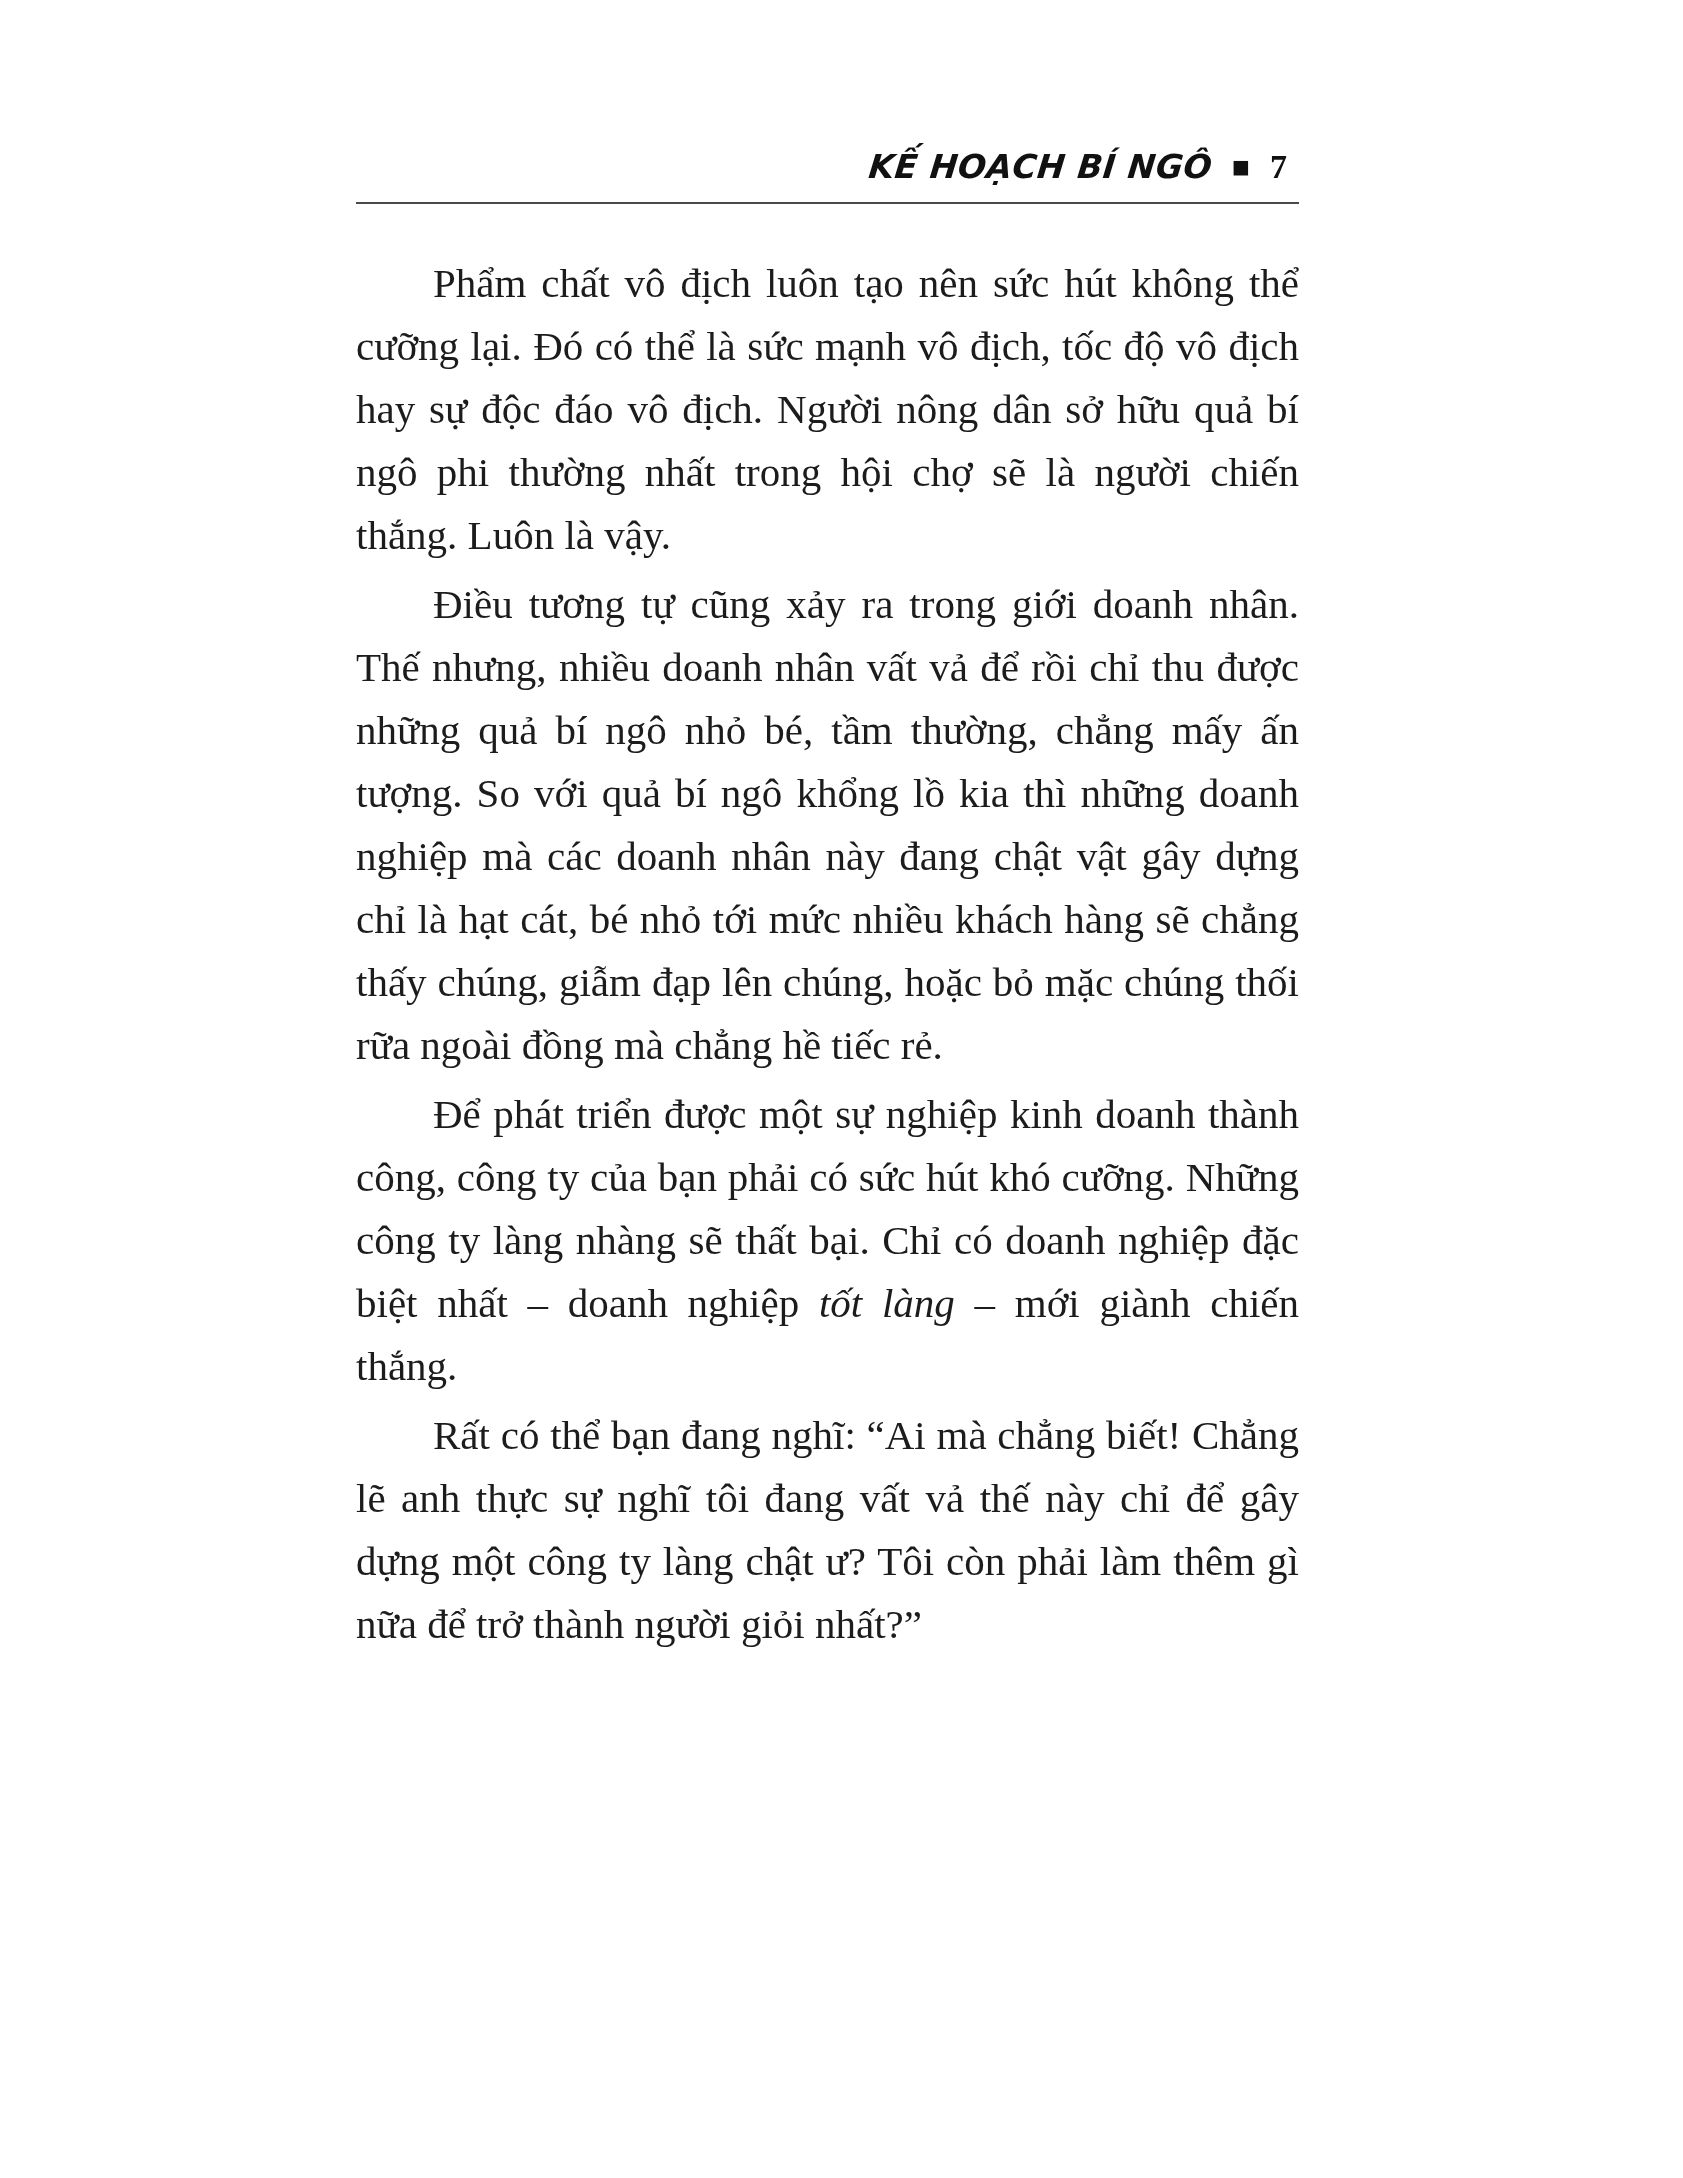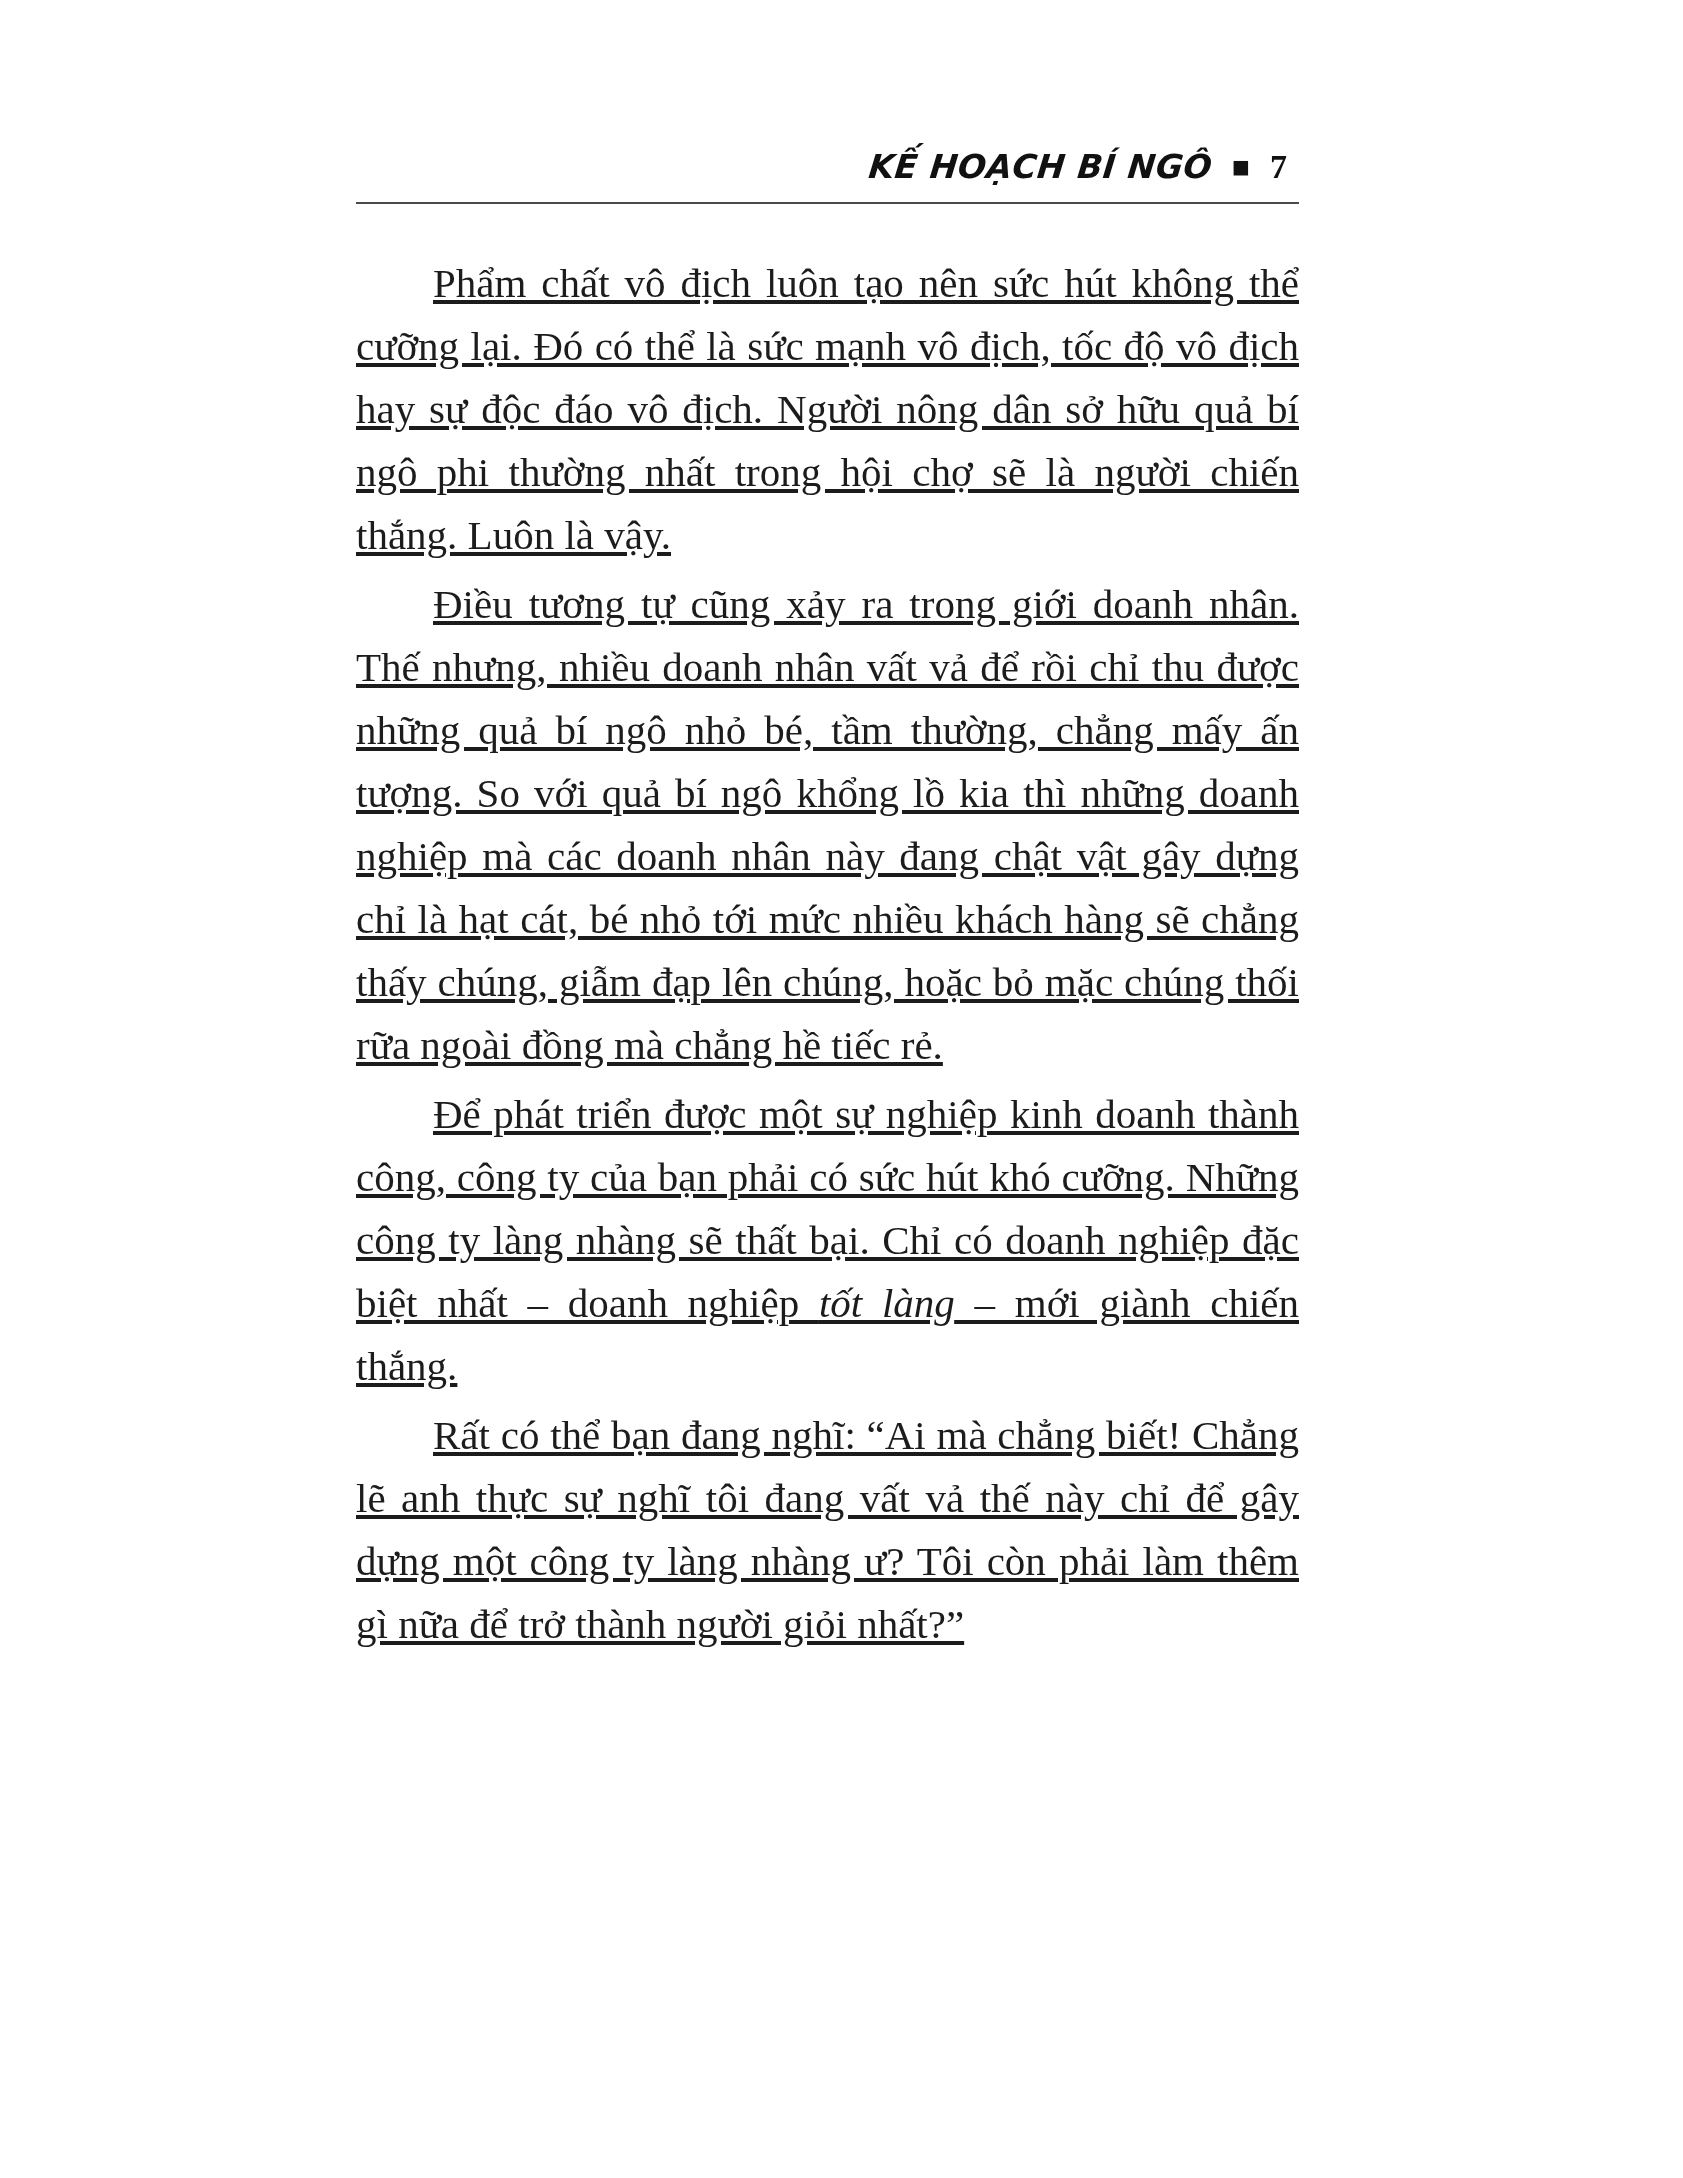--- a/index.html
+++ b/index.html
@@ -60,21 +60,20 @@
   .body-text {
     margin-top: 48px;
   }
   .body-text p {
     margin: 0 0 6px 0;
     font-size: 41px;
     line-height: 63px;
     text-align: justify;
     text-indent: 77px;
     color: #1c1c1c;
-    text-decoration: underline;
   }
   .body-text p em {
     font-style: italic;
   }
 </style>
 </head>
 <body>
 
 <div class="page">
   <div class="column">
@@ -88,19 +87,19 @@
       <hr class="header-rule">
     </header>
 
     <main class="body-text">
       <p>Phẩm chất vô địch luôn tạo nên sức hút không thể cưỡng lại. Đó có thể là sức mạnh vô địch, tốc độ vô địch hay sự độc đáo vô địch. Người nông dân sở hữu quả bí ngô phi thường nhất trong hội chợ sẽ là người chiến thắng. Luôn là vậy.</p>
 
       <p>Điều tương tự cũng xảy ra trong giới doanh nhân. Thế nhưng, nhiều doanh nhân vất vả để rồi chỉ thu được những quả bí ngô nhỏ bé, tầm thường, chẳng mấy ấn tượng. So với quả bí ngô khổng lồ kia thì những doanh nghiệp mà các doanh nhân này đang chật vật gây dựng chỉ là hạt cát, bé nhỏ tới mức nhiều khách hàng sẽ chẳng thấy chúng, giẫm đạp lên chúng, hoặc bỏ mặc chúng thối rữa ngoài đồng mà chẳng hề tiếc rẻ.</p>
 
       <p><span>Để phát triển được một sự nghiệp kinh doanh thành công, công ty của bạn phải có sức hút khó cưỡng. Những công ty làng nhàng sẽ thất bại. Chỉ có doanh nghiệp đặc biệt nhất – doanh nghiệp </span><em>tốt làng</em><span> – mới giành chiến thắng.</span></p>
 
-      <p>Rất có thể bạn đang nghĩ: “Ai mà chẳng biết! Chẳng lẽ anh thực sự nghĩ tôi đang vất vả thế này chỉ để gây dựng một công ty làng nhàng ư? Tôi còn phải làm thêm gì nữa để trở thành người giỏi nhất?”</p>
+      <p>Rất có thể bạn đang nghĩ: “Ai mà chẳng biết! Chẳng lẽ anh thực sự nghĩ tôi đang vất vả thế này chỉ để gây dựng một công ty làng chật ư? Tôi còn phải làm thêm gì nữa để trở thành người giỏi nhất?”</p>
 
     </main>
 
   </div>
 </div>
 
 
 </body></html>

